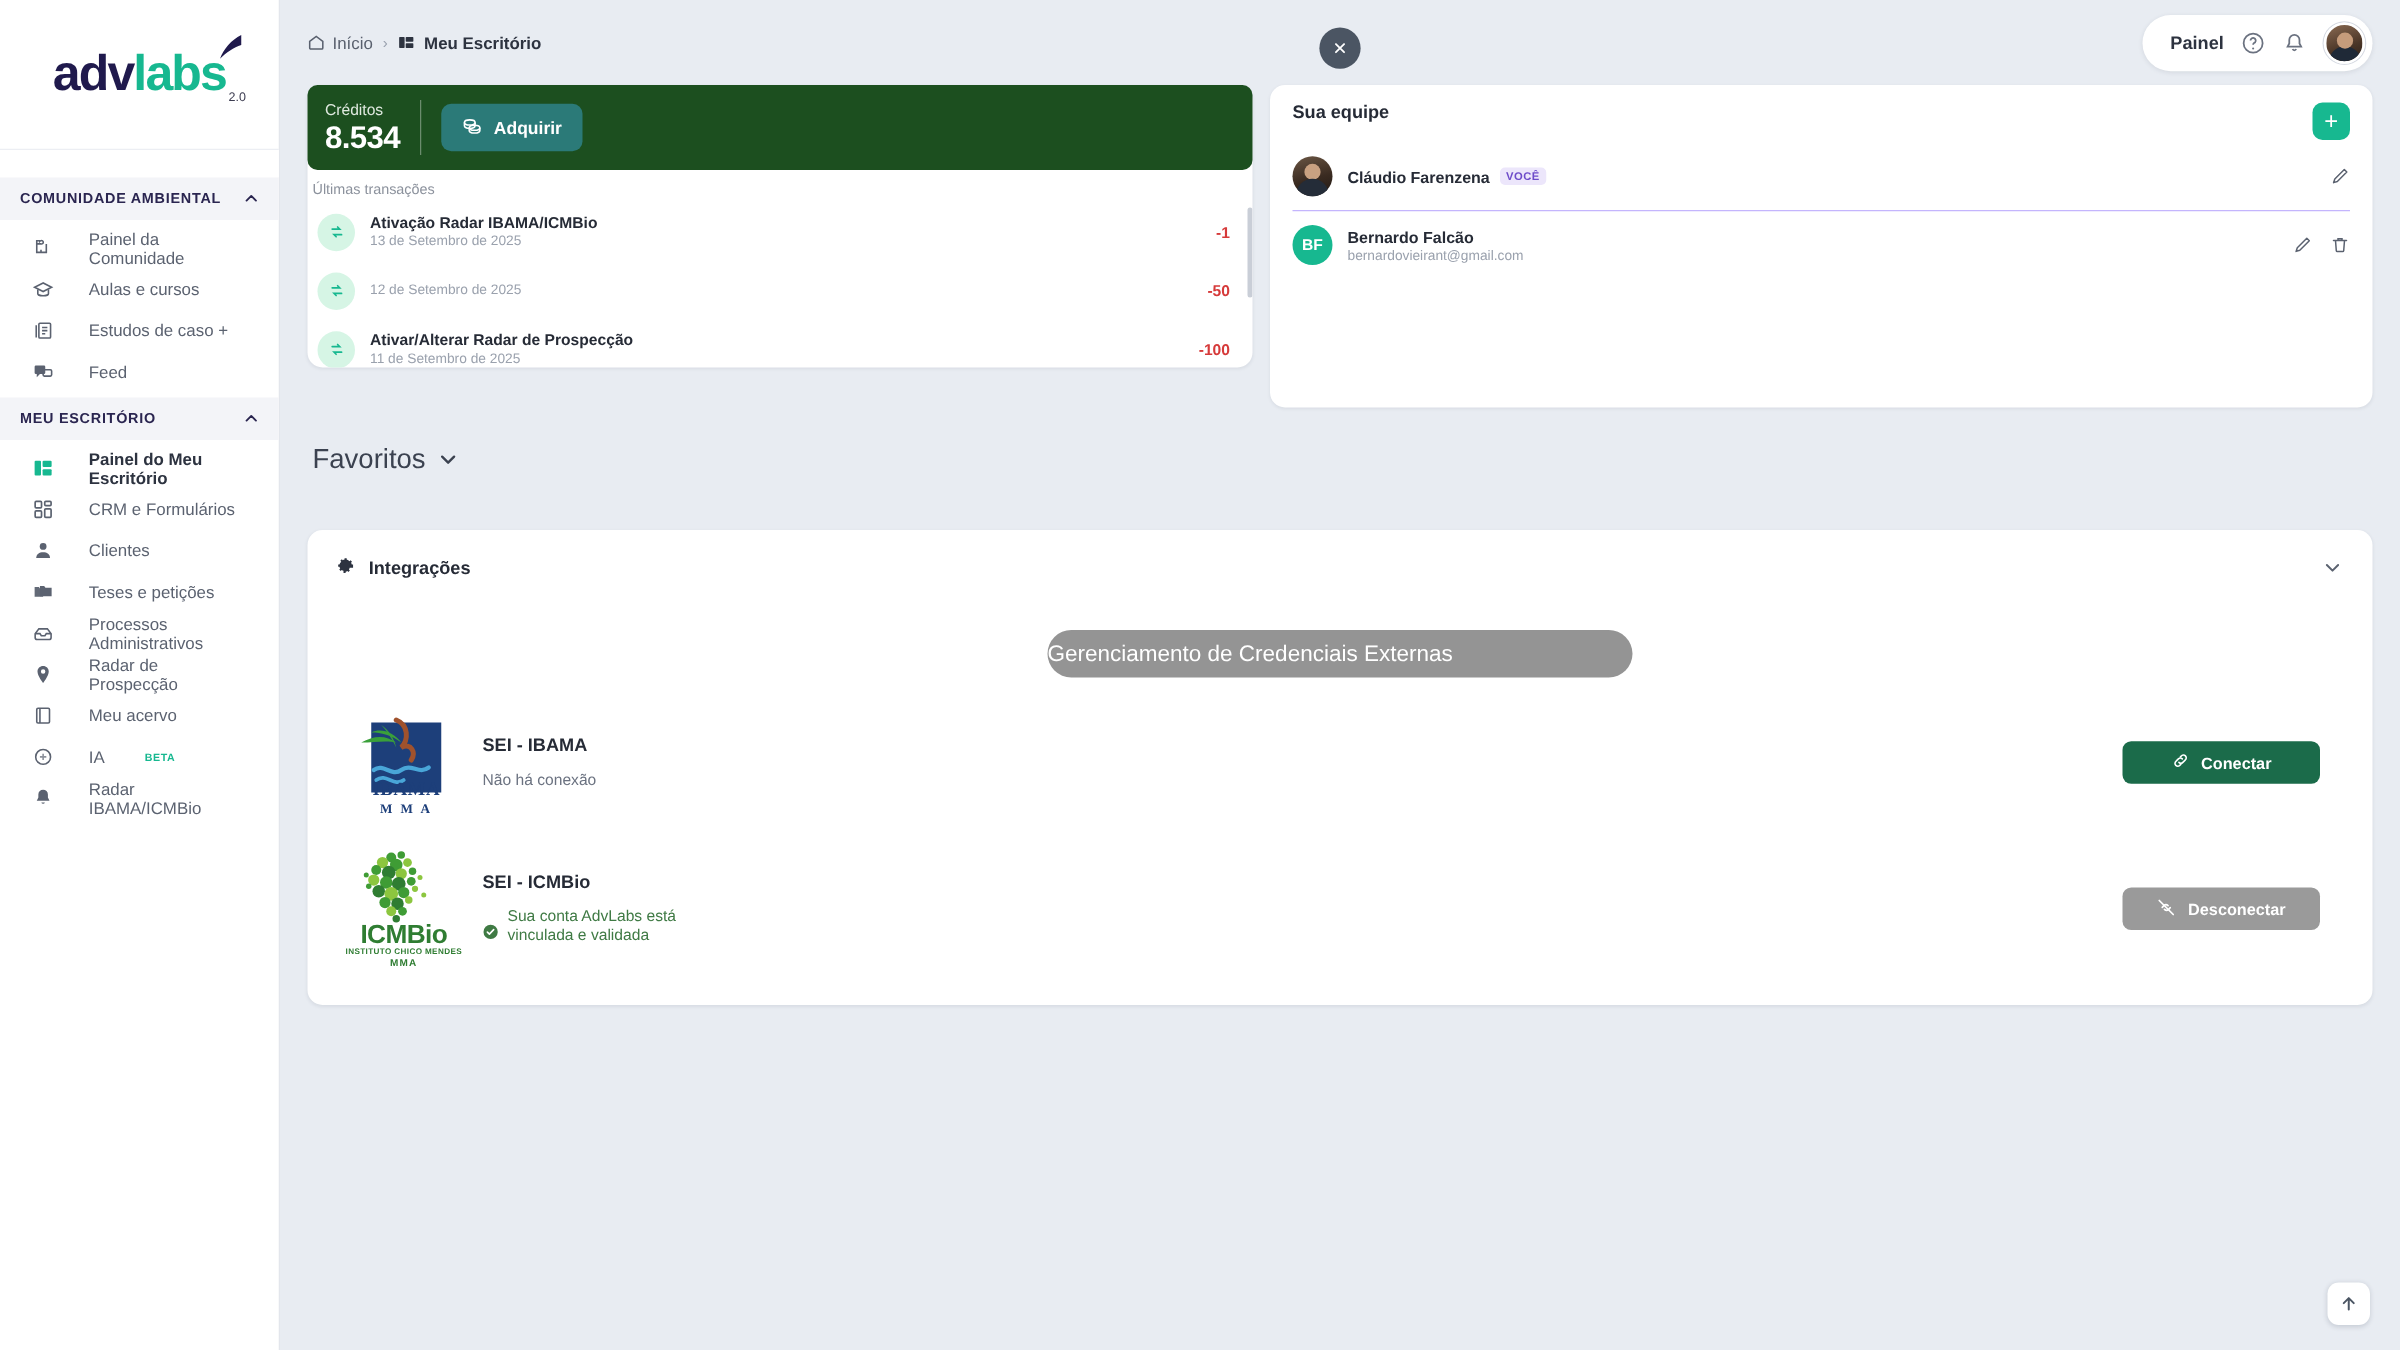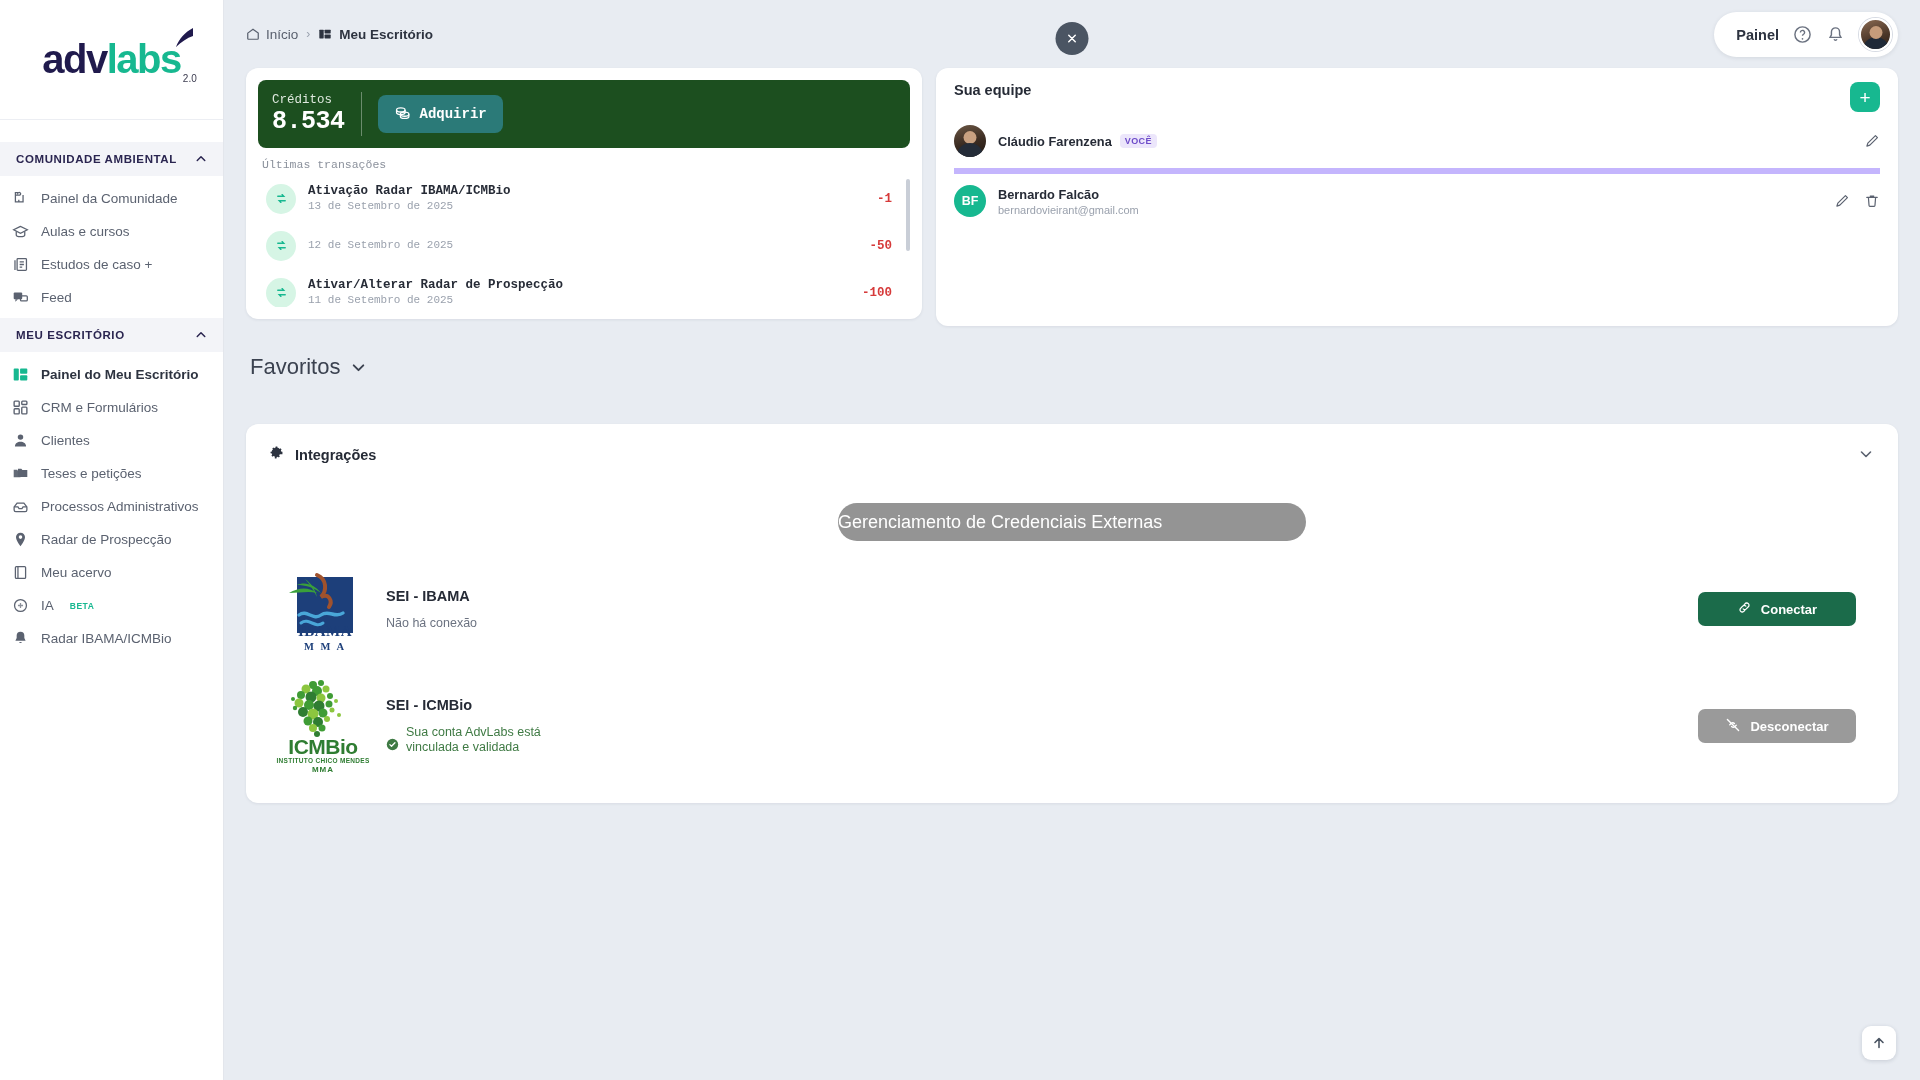--- a/index.html
+++ b/index.html
@@ -35,22 +35,22 @@
   .sec-head {
     display: flex; align-items: center; justify-content: space-between;
     padding: 0 16px; height: 34px;
     background: #f3f4f8;
     font-size: 11.5px; font-weight: 700; letter-spacing: .6px;
     color: #2a2550; text-transform: uppercase;
   }
   .chev { width: 12px; height: 12px; color: #2a2550; }
   .nav-list { padding: 6px 0 4px 0; }
   .nav-item {
-    display: flex; align-items: center; gap: 12px;
-    height: 33px; padding: 0 12px; cursor: pointer;
+    display: flex; align-items: center; gap: 28px;
+    height: 33px; padding: 0 26px; cursor: pointer;
     font-size: 13.5px; color: #5b6270;
   }
   .nav-item.active { color: #2d3340; font-weight: 700; }
   .nav-icon { width: 17px; height: 17px; flex: 0 0 17px; display: flex; align-items: center; justify-content: center; color: #5b6270; }
   .nav-item.active .nav-icon { color: #17b890; }
   .badge-beta {
     font-size: 8.5px; font-weight: 700; color: #17b890; letter-spacing: .5px;
     margin-left: 4px; text-transform: uppercase;
   }
 
@@ -98,21 +98,21 @@
     width: 13px; height: 13px; border-radius:50%; background:#c69c7b; z-index:2;
   }
 
   
   .cards-row { display: flex; gap: 14px; padding: 0 22px; align-items: flex-start; }
 
   .card {
     background: #fff; border-radius: 12px;
     box-shadow: 0 1px 3px rgba(25,35,60,.08);
   }
-  .credits-card { width: 676px; padding: 12px; position: relative; font-family: Liberation Mono, monospace; }
+  .credits-card { width: 756px; position: relative; }
   .credits-banner {
     background: #1c4f1f; border-radius: 8px; height: 68px;
     display: flex; align-items: center; padding: 0 14px; gap: 0;
   }
   .cred-left { display: flex; flex-direction: column; justify-content: center; padding-right: 16px; }
   .cred-label { color: #dfe9df; font-size: 12.5px; line-height: 16px; }
   .cred-value { color: #fff; font-size: 25px; font-weight: 700; line-height: 28px; letter-spacing: -.5px; }
   .cred-divider { width: 1px; height: 44px; background: rgba(255,255,255,.35); margin-right: 16px; }
   .btn-adquirir {
     background: #2b7a78; color: #fff; border: none; border-radius: 8px;
@@ -138,21 +138,21 @@
   .team-card { flex: 1; padding: 14px 18px 18px 18px; position: relative; min-height: 258px; }
   .team-title { font-size: 14.5px; font-weight: 700; color: #262b36; }
   .btn-add {
     position: absolute; right: 18px; top: 14px;
     width: 30px; height: 30px; border-radius: 8px; background: #17b890;
     border: none; color: #fff; font-size: 19px; line-height: 1;
     display: flex; align-items: center; justify-content: center; cursor: pointer;
   }
   .member {
     display: flex; align-items: center; gap: 12px; padding: 11px 0;
-    border-bottom: 6px solid #c4b5fd;
+    border-bottom: 1px solid #c4b5fd;
   }
   .member:last-child { border-bottom: none; }
   .m-av { width: 32px; height: 32px; border-radius: 50%; flex: 0 0 32px; overflow: hidden; position: relative; }
   .m-av.photo { background: linear-gradient(165deg,#6b5644 0%,#3a2b21 55%,#201813 100%); }
   .m-av.photo::before {
     content:""; position:absolute; left:50%; top:18%; transform:translateX(-50%);
     width:13px; height:13px; border-radius:50%; background:#c9a181;
   }
   .m-av.photo::after {
     content:""; position:absolute; left:50%; top:55%; transform:translateX(-50%);

